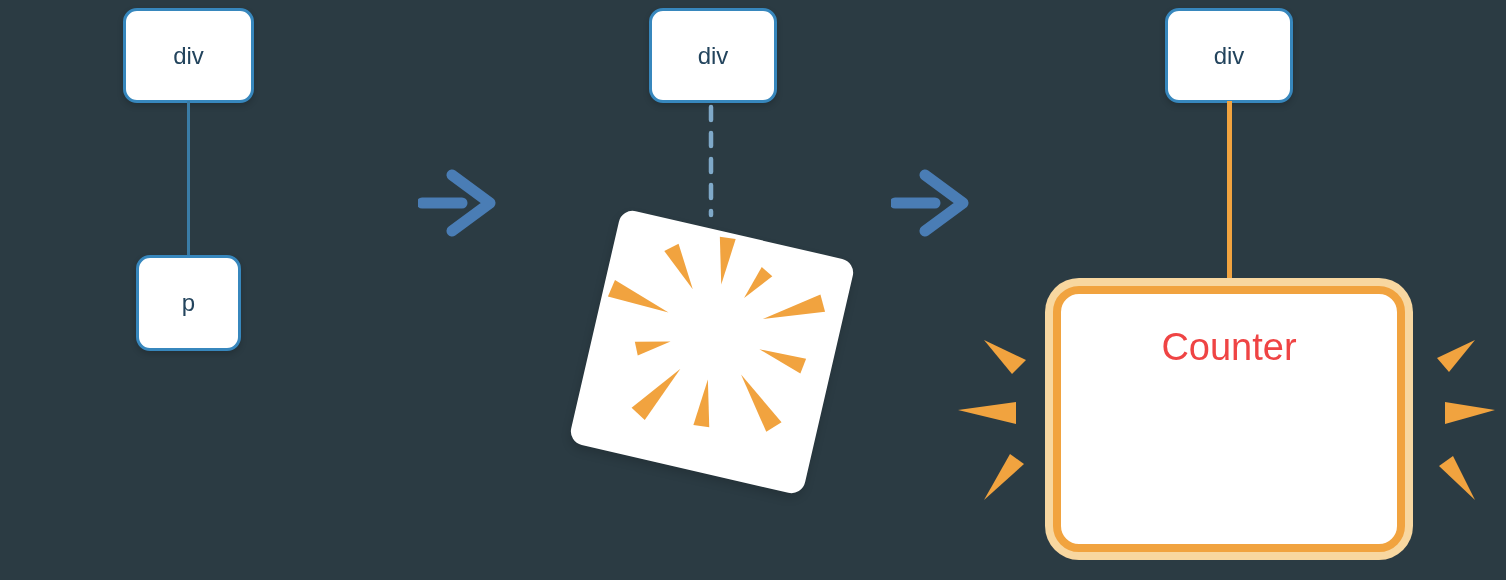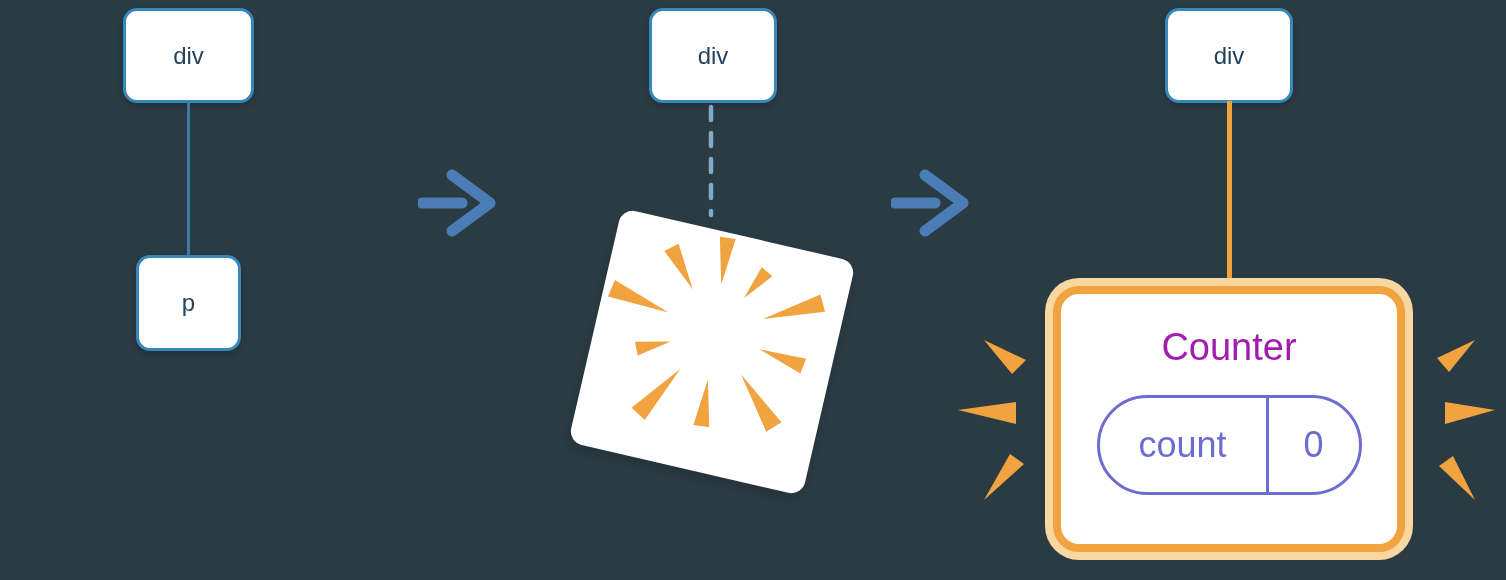--- a/index.html
+++ b/index.html
@@ -84,21 +84,21 @@
     border-radius: 26px;
     box-sizing: border-box;
     display: flex;
     flex-direction: column;
     align-items: center;
   }
   .counter-title {
     margin-top: 32px;
     font-size: 38px;
     font-weight: 500;
-    color: #a21caf;
+    color: #ef4444;
   }
   .state-pill {
     margin-top: 26px;
     width: 265px; height: 100px;
     border: 3px solid #6d6dd1;
     border-radius: 60px;
     display: flex;
     box-sizing: border-box;
     overflow: hidden;
     background: #ffffff;
@@ -172,24 +172,20 @@
   </div>
 
   <div class="node n3-root">
     <span>div</span>
   </div>
   <div class="edge-orange"></div>
 
   <div class="counter-outer">
     <div class="counter-inner">
       <div class="counter-title">Counter</div>
-      <div class="state-pill">
-        <div class="state-key">count</div>
-        <div class="state-val">0</div>
-      </div>
     </div>
   </div>
 
   <svg class="sparks sparks-left" width="95" height="175" viewBox="0 0 95 175">
     <g fill="#f1a33f">
       <polygon points="34,8 76,28 62,42"></polygon>
       <polygon points="8,78 66,70 66,92"></polygon>
       <polygon points="34,168 74,132 60,122"></polygon>
     </g>
   </svg>

